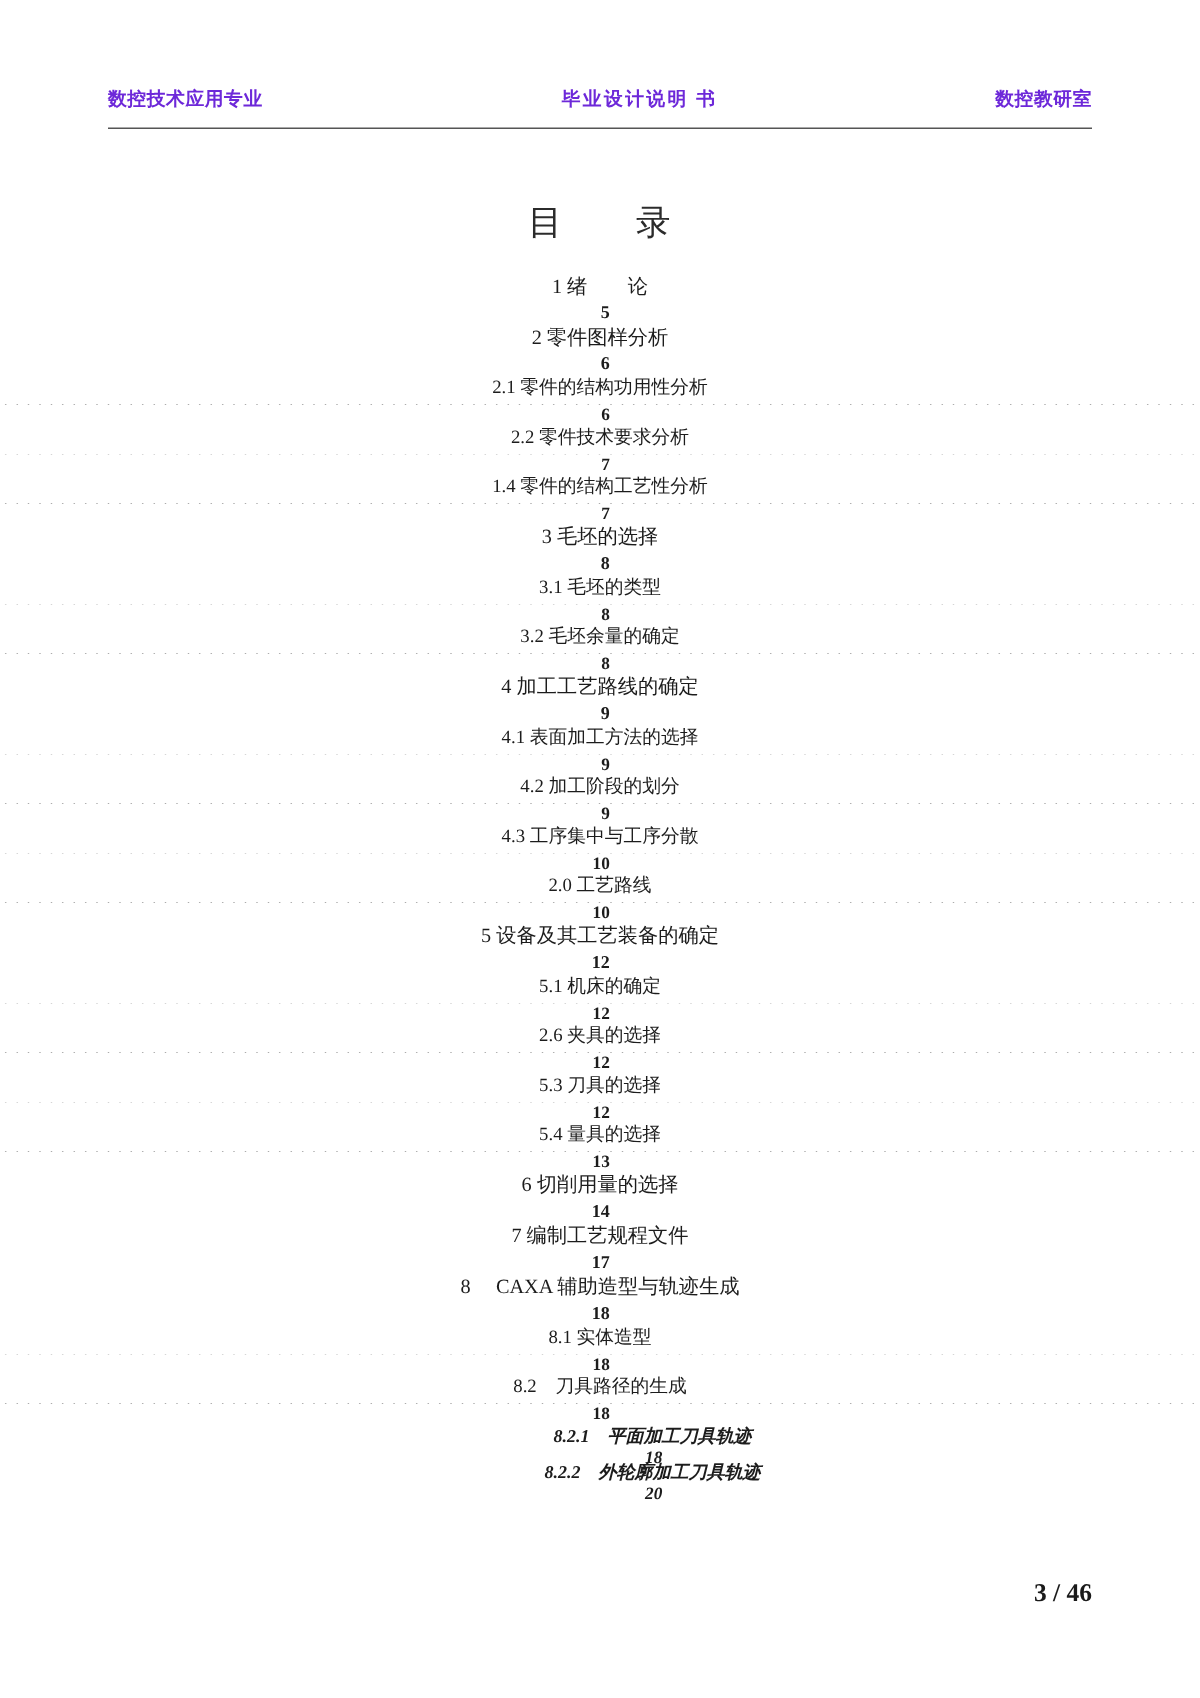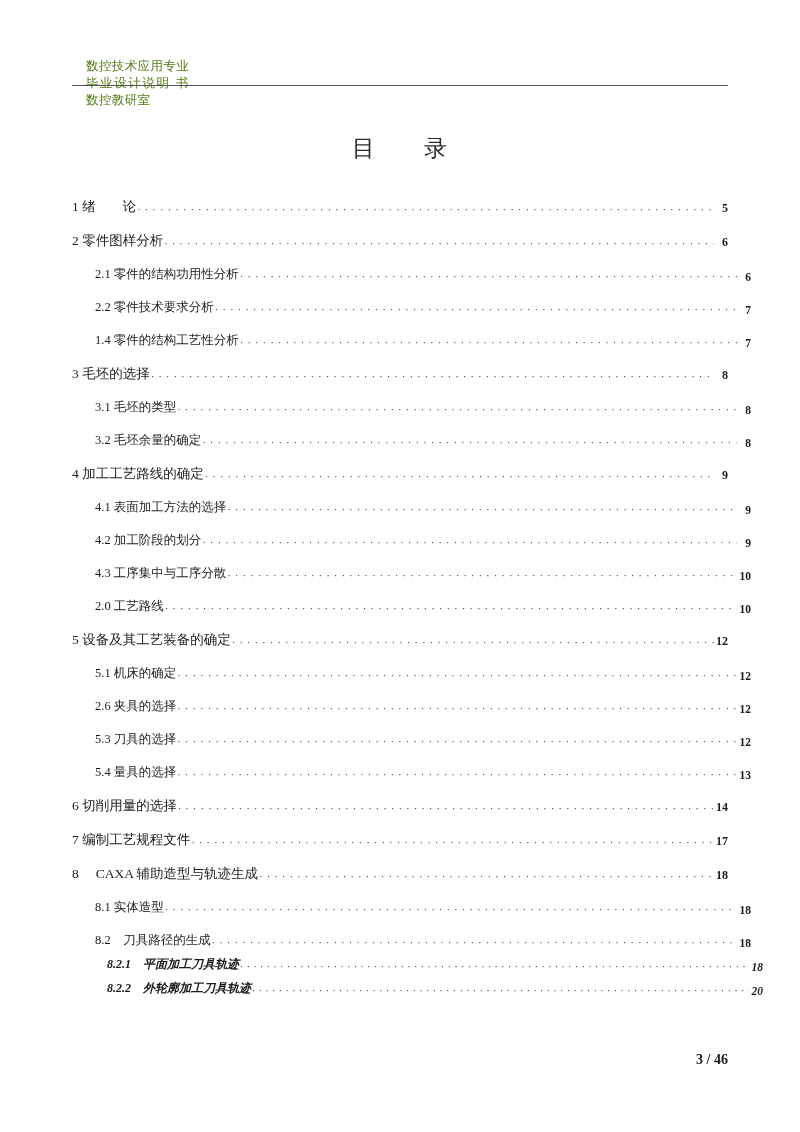--- a/index.html
+++ b/index.html
@@ -26,25 +26,24 @@
   
   .doc-header {
     position: absolute;
     left: 72px;
     top: 58px;
     width: 656px;
     display: flex;
     align-items: baseline;
     justify-content: space-between;
     font-family: "Liberation Sans", "DejaVu Sans", sans-serif;
-    font-weight: normal;
+    font-weight: bold;
     font-size: 12.5px;
-    color: #4d7c0f;
+    color: #6d28d9;
     letter-spacing: 0.4px;
-    flex-direction: column;
   }
   .doc-header .hdr-left   { white-space: pre; }
   .doc-header .hdr-center { white-space: pre; letter-spacing: 1.6px; margin-left: 14px; }
   .doc-header .hdr-right  { white-space: pre; }
 
   .header-rule {
     position: absolute;
     left: 72px;
     top: 85px;
     width: 656px;
@@ -69,25 +68,26 @@
   
   .toc {
     position: absolute;
     left: 72px;
     top: 182px;
     width: 656px;
   }
 
   .toc-entry {
     display: flex;
-    align-items: flex-end;
+    align-items: center;
     width: 100%;
     font-family: "Liberation Serif", "DejaVu Serif", serif;
     color: #1c1c1c;
     white-space: nowrap;
+    flex-direction: column;
   }
 
   .toc-entry .label {
     white-space: pre;
     flex: 0 0 auto;
   }
 
   .toc-entry .leader {
     flex: 1 1 auto;
     overflow: hidden;
@@ -111,21 +111,20 @@
   
   .lvl1 {
     margin-left: 0px;
     font-size: 13.5px;
     height: 34px;
   }
   .lvl1 .pageno { font-size: 12px; }
 
   
   .lvl2 {
-    margin-left: 23px;
     font-size: 12.5px;
     height: 33px;
   }
   .lvl2 .pageno { font-size: 11.5px; }
 
   
   .lvl3 {
     margin-left: 35px;
     font-size: 12px;
     height: 24px;
@@ -136,21 +135,21 @@
 
   
   .doc-footer {
     position: absolute;
     left: 72px;
     top: 1052px;
     width: 656px;
     text-align: right;
     font-family: "Liberation Serif", "DejaVu Serif", serif;
     font-weight: bold;
-    font-size: 14px;
+    font-size: 17px;
     color: #1a1a1a;
     white-space: pre;
   }
 </style>
 </head>
 <body>
 
 <div class="page">
 
   <div class="doc-header">

